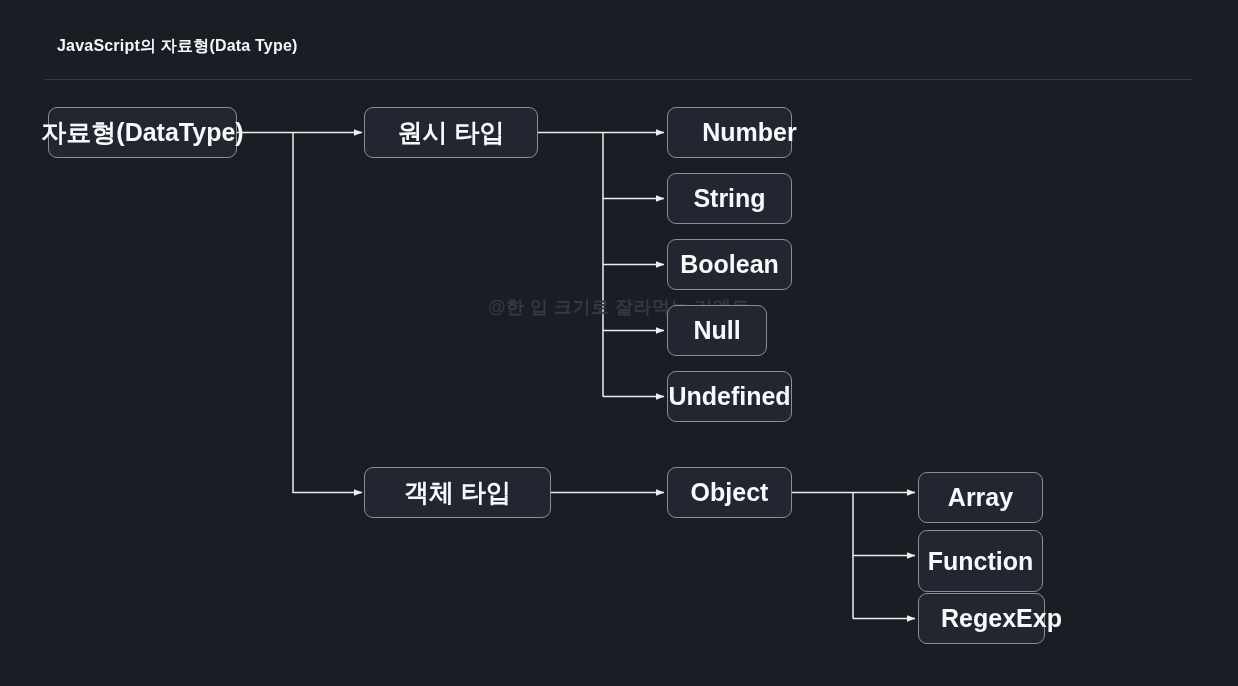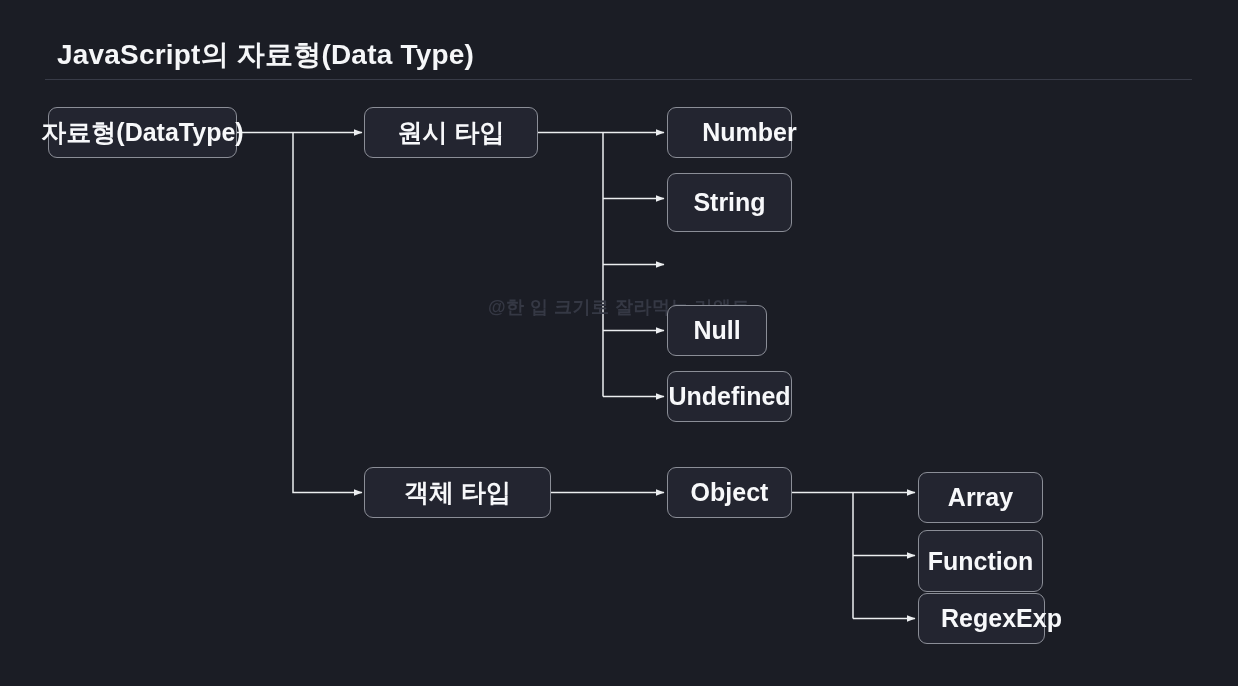--- a/index.html
+++ b/index.html
@@ -15,21 +15,21 @@
     position: relative;
     width: 1238px;
     height: 686px;
     background: #1b1d25;
   }
   .page-title {
     position: absolute;
     left: 57px;
     top: 36px;
     margin: 0;
-    font-size: 28px;
+    font-size: 16px;
     font-weight: 700;
     letter-spacing: 0.2px;
     color: #f5f6f8;
   }
   .divider {
     position: absolute;
     left: 45px;
     top: 79px;
     width: 1147px;
     height: 1px;
@@ -70,21 +70,21 @@
     font-weight: 700;
     display: flex;
     align-items: center;
     justify-content: center;
     white-space: nowrap;
   }
   
   .n-root      { left: 48px;  top: 107px; width: 189px; height: 51px; }
   .n-primitive { left: 364px; top: 107px; width: 174px; height: 51px; text-align: right; }
   .n-number    { left: 667px; top: 107px; width: 125px; height: 51px; padding-left: 40px; }
-  .n-string    { left: 667px; top: 173px; width: 125px; height: 59px; }
+  .n-string    { left: 667px; top: 173px; width: 125px; height: 51px; }
   .n-boolean   { left: 667px; top: 239px; width: 125px; height: 51px; }
   .n-null      { left: 667px; top: 305px; width: 100px; height: 51px; }
   .n-undefined { left: 667px; top: 371px; width: 125px; height: 51px; }
   .n-objtype   { left: 364px; top: 467px; width: 187px; height: 51px; }
   .n-object    { left: 667px; top: 467px; width: 125px; height: 51px; }
   .n-array     { left: 918px; top: 472px; width: 125px; height: 51px; }
   .n-function  { left: 918px; top: 530px; width: 125px; height: 62px; }
   .n-regexexp  { left: 918px; top: 593px; width: 127px; height: 51px; padding-left: 40px; }
 </style>
 </head>
@@ -123,20 +123,21 @@
     <path class="wire" d="M853,618.5 H915" marker-end="url(#arrow)"></path>
   </svg>
 
   <div class="watermark">@한 입 크기로 잘라먹는 리액트</div>
 
   <div class="node n-root">자료형(DataType)</div>
 
   <div class="node n-primitive">원시 타입</div>
   <div class="node n-number">Number</div>
   <div class="node n-string">String</div>
+  <div class="node n-boolean">Boolean</div>
   <div class="node n-null">Null</div>
   <div class="node n-undefined">Undefined</div>
 
   <div class="node n-objtype">객체 타입</div>
   <div class="node n-object">Object</div>
   <div class="node n-array">Array</div>
   <div class="node n-function">Function</div>
   <div class="node n-regexexp">RegexExp</div>
 
 </div>

